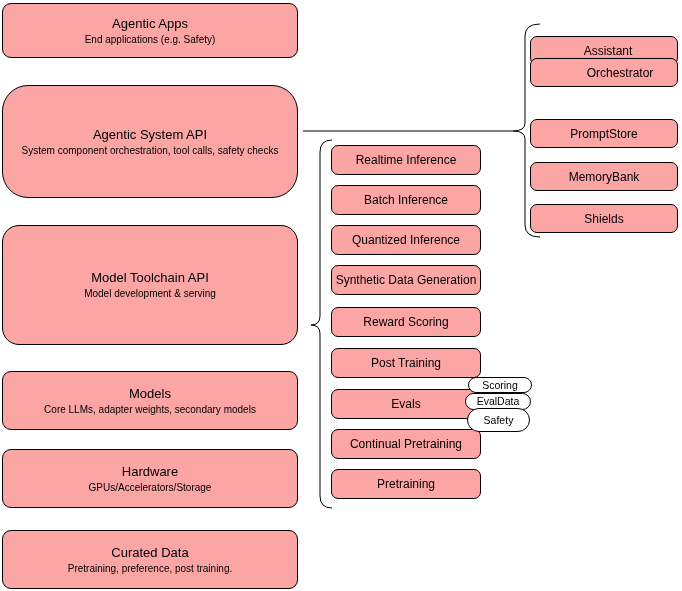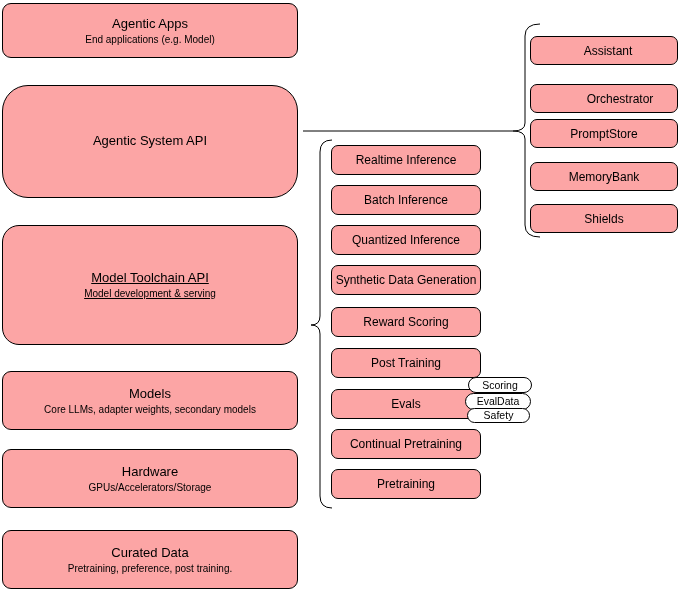--- a/index.html
+++ b/index.html
@@ -24,63 +24,64 @@
     text-align:center;
   }
   .btitle{font-size:13px;line-height:15px;margin-bottom:3px;white-space:nowrap;}
   .bsub{font-size:10px;line-height:12px;white-space:nowrap;}
   .label{font-size:12px;line-height:14px;white-space:nowrap;}
 
   
   .lbox{left:2px;width:296px;}
   .lb0{top:3px;height:55px;border-radius:9px;}
   .lb1{top:85px;height:113px;border-radius:26px;}
-  .lb2{top:225px;height:120px;border-radius:17px;text-decoration:underline;}
+  .lb2{top:225px;height:120px;border-radius:17px;}
   .lb3{top:371px;height:59px;border-radius:9px;}
   .lb4{top:449px;height:59px;border-radius:9px;}
   .lb5{top:530px;height:59px;border-radius:9px;}
 
   
   .mbox{left:331px;width:150px;height:30px;border-radius:7px;}
   .m0{top:145px;} .m1{top:185px;} .m2{top:225px;}
   .m3{top:265px;} .m4{top:307px;} .m5{top:348px;}
   .m6{top:389px;} .m7{top:429px;} .m8{top:469px;}
 
   
   .oval{
     position:absolute;box-sizing:border-box;
     background:#ffffff;border:1px solid #000000;border-radius:999px;
     display:flex;align-items:center;justify-content:center;
     font-size:10.5px;line-height:11px;white-space:nowrap;
   }
   .o0{left:468px;top:377px;width:64px;height:16px;}
   .o1{left:465px;top:393px;width:66px;height:17px;}
-  .o2{left:467px;top:408px;width:63px;height:15px;}
+  .o2{left:467px;top:408px;width:63px;height:24px;}
 
   
   .rbox{left:530px;width:148px;height:29px;border-radius:7px;}
-  .r0{top:36px;padding-left:8px;} .r1{top:84px;padding-left:32px;} .r2{top:119px;} .r3{top:162px;} .r4{top:204px;}
+  .r0{top:36px;padding-left:8px;} .r1{top:58px;padding-left:32px;} .r2{top:119px;} .r3{top:162px;} .r4{top:204px;}
 </style>
 </head>
 <body>
 
 <div class="canvas">
 
   <svg class="overlay" width="682" height="591" viewBox="0 0 682 591">
     <path d="M303 131 H513" stroke="#000000" stroke-width="1" fill="none"></path>
     <path d="M332 140 Q320 140 320 152 L320 316 Q320 325 311 325 Q320 325 320 334 L320 496 Q320 508 332 508" stroke="#000000" stroke-width="1" fill="none"></path>
     <path d="M540 24 Q525 24 525 36 L525 123 Q525 131 513 131 Q525 131 525 139 L525 225 Q525 237 540 237" stroke="#000000" stroke-width="1" fill="none"></path>
   </svg>
 
   <div class="box lbox lb0">
     <div class="btitle">Agentic Apps</div>
-    <div class="bsub">End applications (e.g. Model)</div>
+    <div class="bsub">End applications (e.g. Safety)</div>
   </div>
   <div class="box lbox lb1">
     <div class="btitle">Agentic System API</div>
+    <div class="bsub">System component orchestration, tool calls, safety checks</div>
   </div>
   <div class="box lbox lb2">
     <div class="btitle">Model Toolchain API</div>
     <div class="bsub">Model development &amp; serving</div>
   </div>
   <div class="box lbox lb3">
     <div class="btitle">Models</div>
     <div class="bsub">Core LLMs, adapter weights, secondary models</div>
   </div>
   <div class="box lbox lb4">

